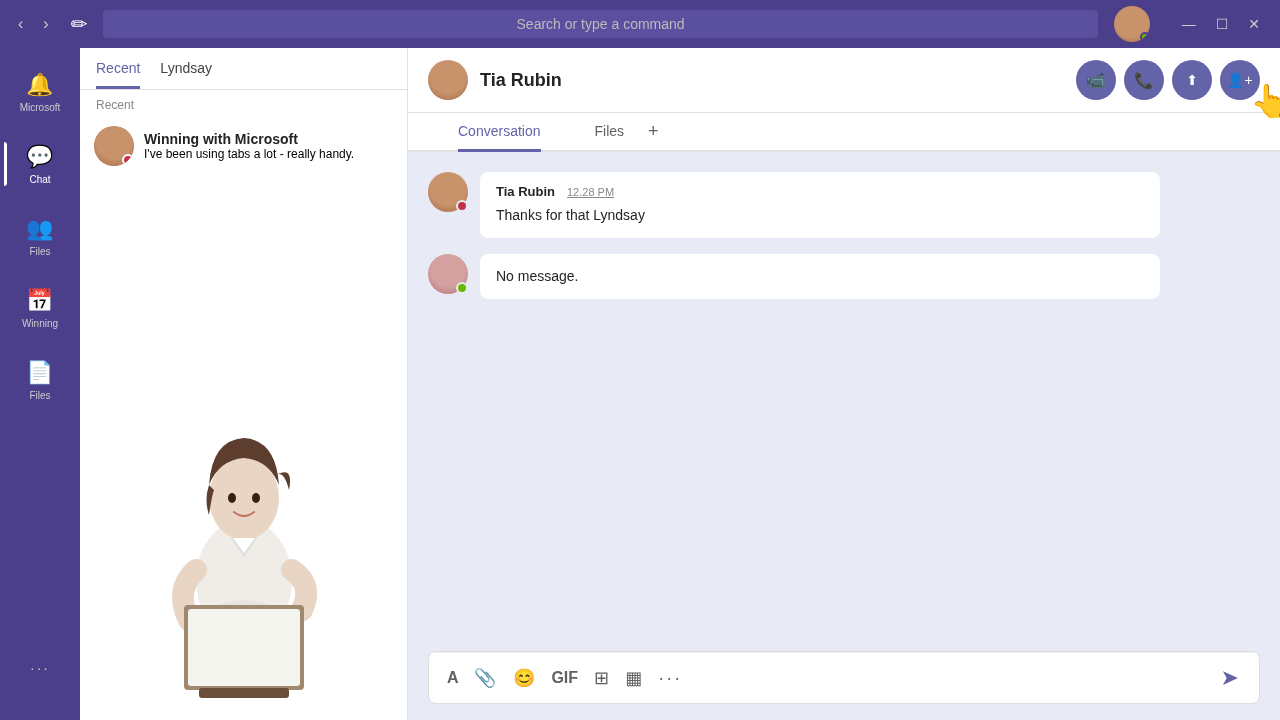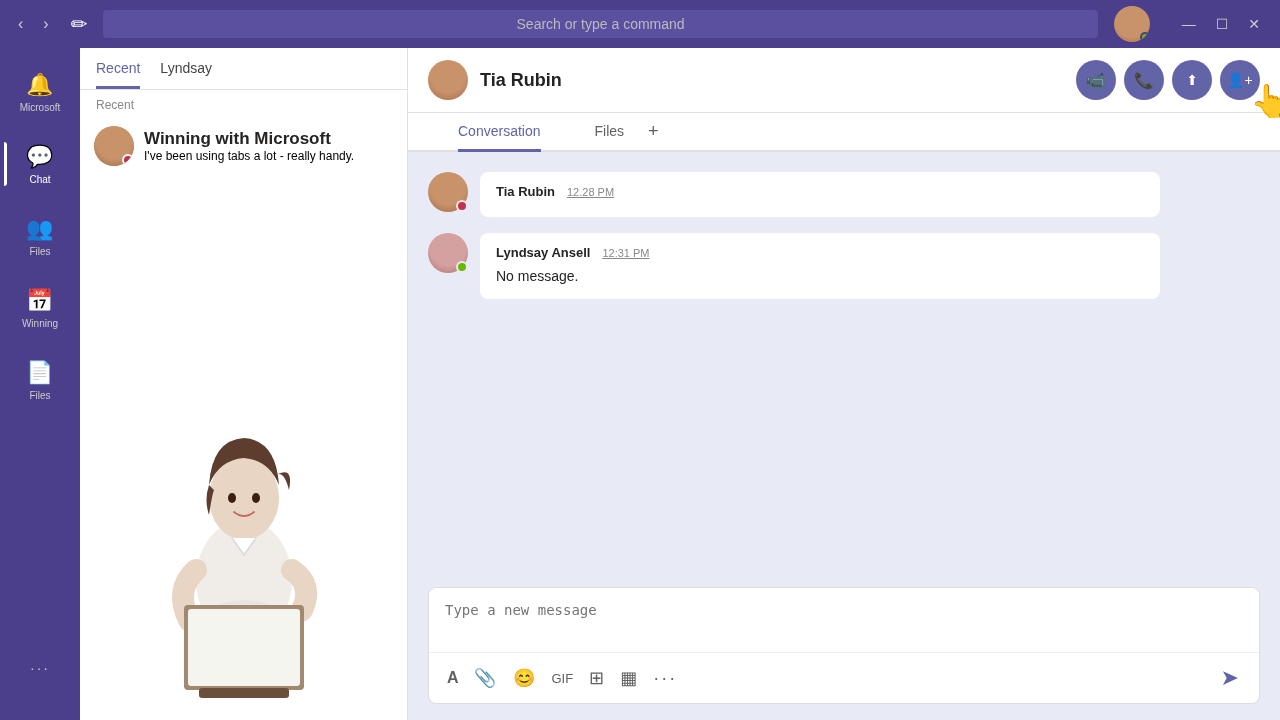--- a/index.html
+++ b/index.html
@@ -110,21 +110,21 @@
       display: flex; align-items: center; justify-content: center; overflow: hidden;
     }
     .chat-avatar-face {
       width: 40px; height: 40px; border-radius: 50%;
       background: radial-gradient(circle at 50% 38%, #c8926a 55%, #a06848 100%);
     }
     .busy-dot {
       width: 12px; height: 12px; background: #c4314b; border-radius: 50%; position: absolute; bottom: 0; right: 0; border: 2px solid #fff;
     }
     .chat-item-info { flex: 1; overflow: hidden; }
-    .chat-item-name { font-size: 17px; font-weight: 600; color: #252423; white-space: nowrap; overflow: hidden; text-overflow: ellipsis; }
+    .chat-item-name { font-size: 14px; font-weight: 600; color: #252423; white-space: nowrap; overflow: hidden; text-overflow: ellipsis; }
     .chat-item-preview { font-size: 12px; color: #000000; white-space: nowrap; overflow: hidden; text-overflow: ellipsis; }
 
     
     .chat-illustration {
       flex: 1;
       display: flex;
       align-items: flex-end;
       justify-content: center;
       overflow: hidden;
     }
@@ -387,45 +387,41 @@
 
       <div class="message-block">
         <div class="msg-avatar msg-avatar-tia">
           <div class="msg-busy-dot"></div>
         </div>
         <div class="msg-bubble">
           <div class="msg-header">
             <span class="msg-sender">Tia Rubin</span>
             <span class="msg-time">12.28 PM</span>
           </div>
+          <div class="msg-text">Thanks for that Lyndsay</div>
         </div>
       </div>
 
       <div class="message-block">
         <div class="msg-avatar msg-avatar-lyndsay">
           <div class="msg-online-dot"></div>
         </div>
         <div class="msg-bubble">
-          <div class="msg-header">
-            <span class="msg-sender">Lyndsay Ansell</span>
-            <span class="msg-time">12:31 PM</span>
-          </div>
           <div class="msg-text">No message.</div>
         </div>
       </div>
 
     </div>
 
     <div class="compose-area">
-      <textarea class="compose-input" rows="2" placeholder="Type a new message" style=""></textarea>
       <div class="compose-toolbar">
         <button class="toolbar-btn" style="font-weight:bold; font-size:16px;">A</button>
         <button class="toolbar-btn">📎</button>
         <button class="toolbar-btn">😊</button>
-        <button class="toolbar-btn" style="font-size:13px; font-weight:normal;">GIF</button>
+        <button class="toolbar-btn" style="font-size:16px; font-weight:bold;">GIF</button>
         <button class="toolbar-btn">⊞</button>
         <button class="toolbar-btn">▦</button>
         <button class="toolbar-btn" style="letter-spacing:2px;">···</button>
         <div class="toolbar-spacer"></div>
         <button class="send-btn">➤</button>
       </div>
     </div>
 
   </div>
 </div>

